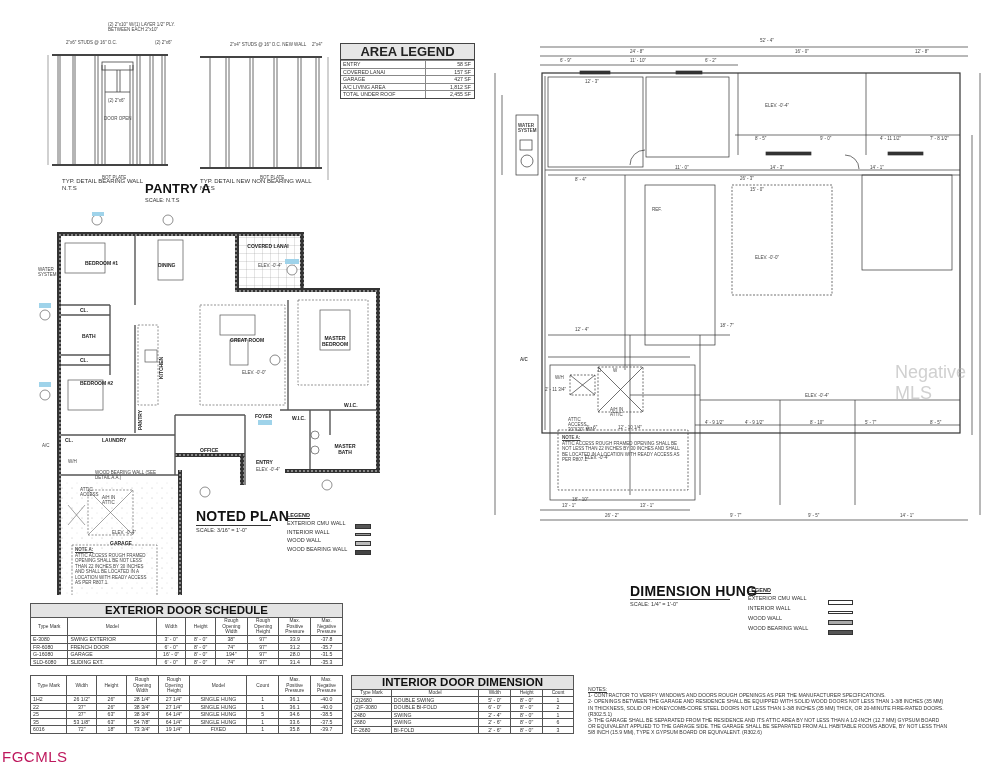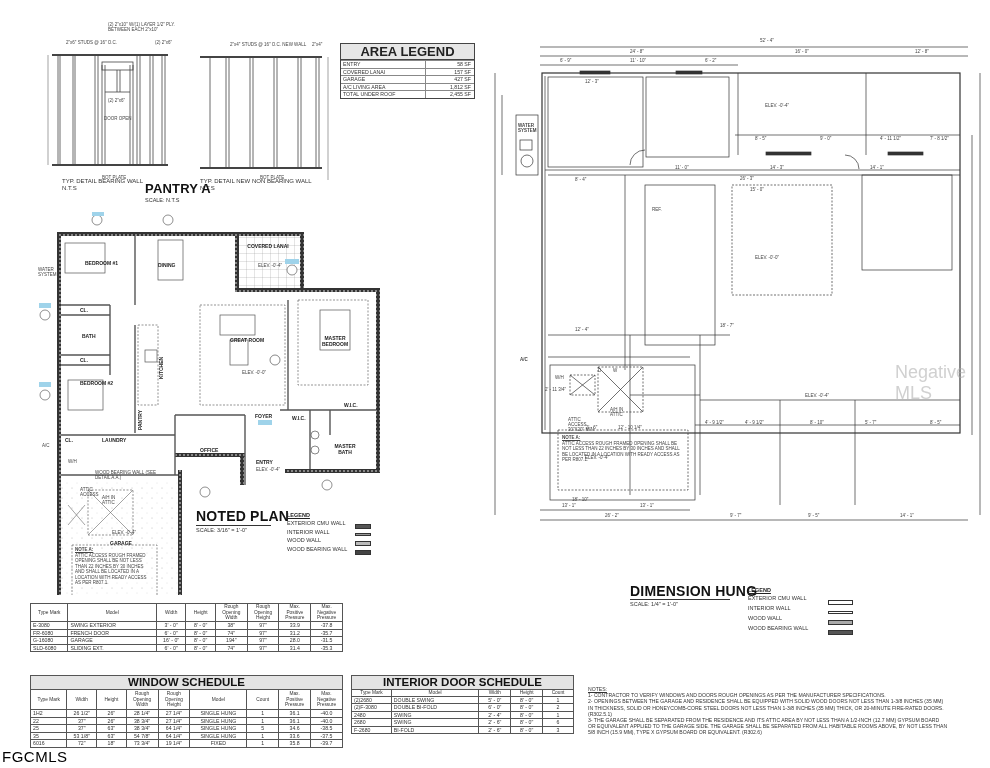--- a/index.html
+++ b/index.html
@@ -24,21 +24,21 @@
   .area .row span:last-child { width: 48px; text-align: right; padding-right: 3px; }
 
   .plan-title { font-weight: bold; font-size: 14px; color: #111; letter-spacing: 0.2px; }
   .plan-scale { font-size: 5.5px; color: #333; border-top: 0.8px solid #333; padding-top: 1px; }
   .legend-title { font-size: 5.5px; font-weight: bold; text-decoration: underline; color: #222; }
   .legend-row { font-size: 5.5px; color: #333; line-height: 10px; display: flex; align-items: center; }
   .legend-swatch { position: absolute; width: 16px; height: 5px; border: 0.7px solid #333; }
 
   .room { font-size: 5px; font-weight: bold; color: #222; text-align: center; }
   .notes { font-size: 5.1px; color: #333; line-height: 6.2px; }
-  .watermark { font-size: 15px; color: #000000; letter-spacing: 0.5px; }
+  .watermark { font-size: 15px; color: #be185d; letter-spacing: 0.5px; }
 </style>
 </head>
 <body>
 
 <div class="abs" style="left:40px;top:20px;width:290px;height:185px;">
   <svg class="abs" style="left:0;top:0" width="290" height="170">
 
     <g stroke="#444" stroke-width="0.8" fill="none">
       <line x1="12" y1="35" x2="128" y2="35" stroke-width="2"></line>
       <line x1="12" y1="145" x2="128" y2="145" stroke-width="2"></line>
@@ -398,20 +398,21 @@
   <div class="legend-row">INTERIOR WALL</div>
   <div class="legend-row">WOOD WALL</div>
   <div class="legend-row">WOOD BEARING WALL</div>
   <div class="legend-swatch" style="left:80px;top:13px;width:25px;background:#fff;"></div>
   <div class="legend-swatch" style="left:80px;top:24px;width:25px;height:3px;background:#fff;"></div>
   <div class="legend-swatch" style="left:80px;top:33px;width:25px;background:#aaa;"></div>
   <div class="legend-swatch" style="left:80px;top:43px;width:25px;background:#555;"></div>
 </div>
 
 <div class="abs" style="left:30px;top:603px;width:313px;">
+  <div class="sched-title" style="font-size:11.5px;line-height:13px;">EXTERIOR DOOR SCHEDULE</div>
   <table class="sched">
     <tbody>
         <tr>
       <th style="width:33px;height:18px;">Type Mark</th>
       <th style="width:78px;">Model</th>
       <th style="width:26px;">Width</th>
       <th style="width:26px;">Height</th>
       <th style="width:28px;">Rough Opening Width</th>
       <th style="width:28px;">Rough Opening Height</th>
       <th style="width:28px;">Max. Positive Pressure</th>
@@ -455,21 +456,20 @@
           <td>74"</td>
           <td>97"</td>
           <td>31.4</td>
           <td>-35.3</td>
     </tr>
   </tbody>
     </table>
 </div>
 
 <div class="abs" style="left:30px;top:675px;width:313px;">
-  <div class="sched-title" style="font-size:11.5px;line-height:13px;">WINDOW SCHEDULE</div>
   <table class="sched">
     <tbody>
         <tr>
       <th style="width:32px;height:20px;">Type Mark</th>
       <th style="width:26px;">Width</th>
       <th style="width:26px;">Height</th>
       <th style="width:28px;">Rough Opening Width</th>
       <th style="width:28px;">Rough Opening Height</th>
       <th style="width:50px;">Model</th>
       <th style="width:28px;">Count</th>
@@ -529,21 +529,21 @@
           <td>FIXED</td>
           <td>1</td>
           <td>35.8</td>
           <td>-39.7</td>
     </tr>
   </tbody>
     </table>
 </div>
 
 <div class="abs" style="left:351px;top:675px;width:223px;">
-  <div class="sched-title" style="font-size:11.5px;line-height:13px;">INTERIOR DOOR SCHEDULE</div>
+  <div class="sched-title" style="font-size:11.5px;line-height:13px;">INTERIOR DOOR DIMENSION</div>
   <table class="sched">
     <tbody>
         <tr>
       <th style="width:40px;">Type Mark</th>
       <th style="width:88px;">Model</th>
       <th style="width:32px;">Width</th>
       <th style="width:32px;">Height</th>
       <th style="width:31px;">Count</th>
     </tr>
     <tr>

